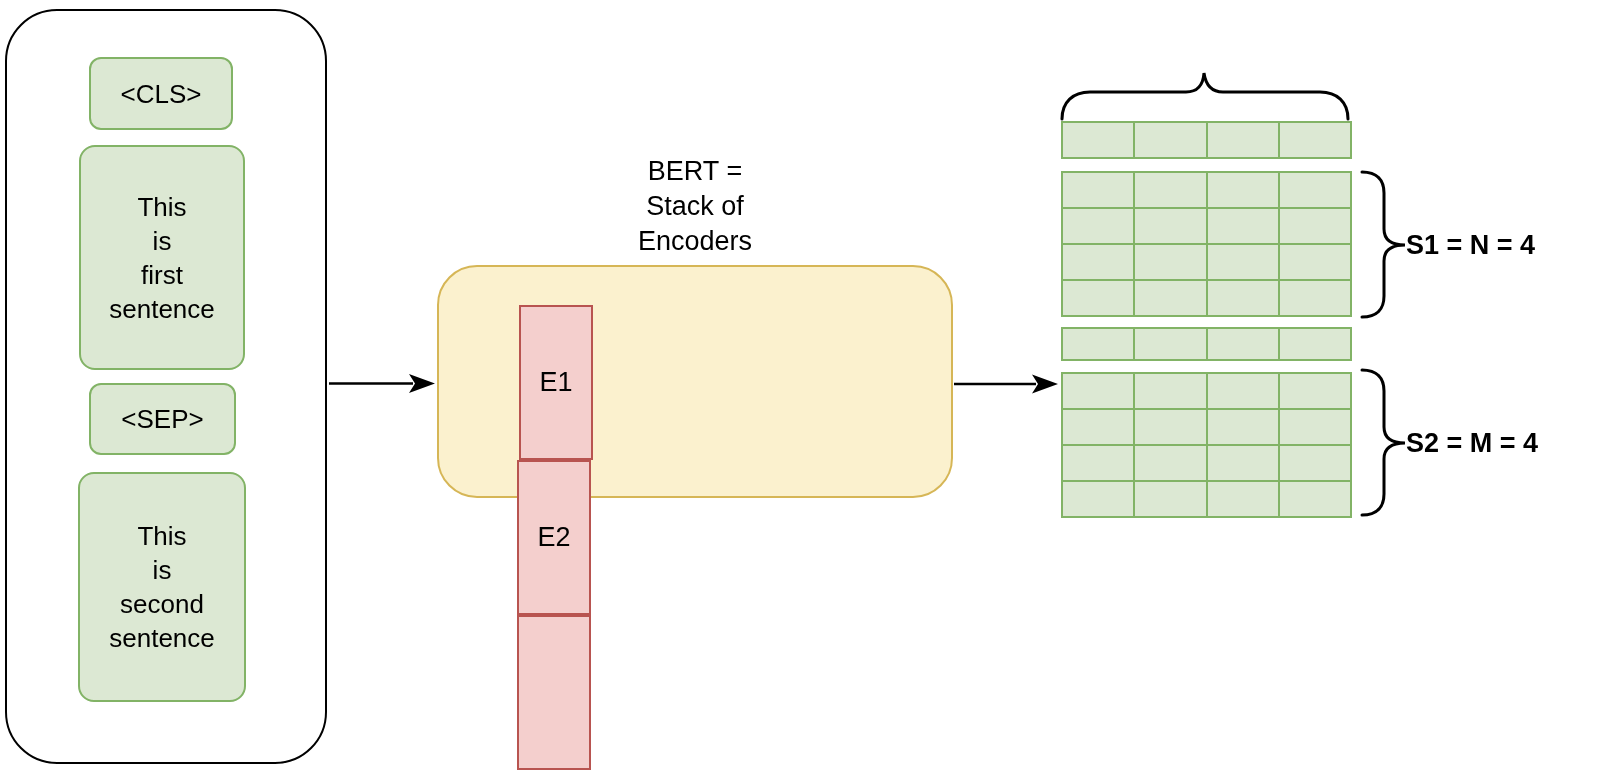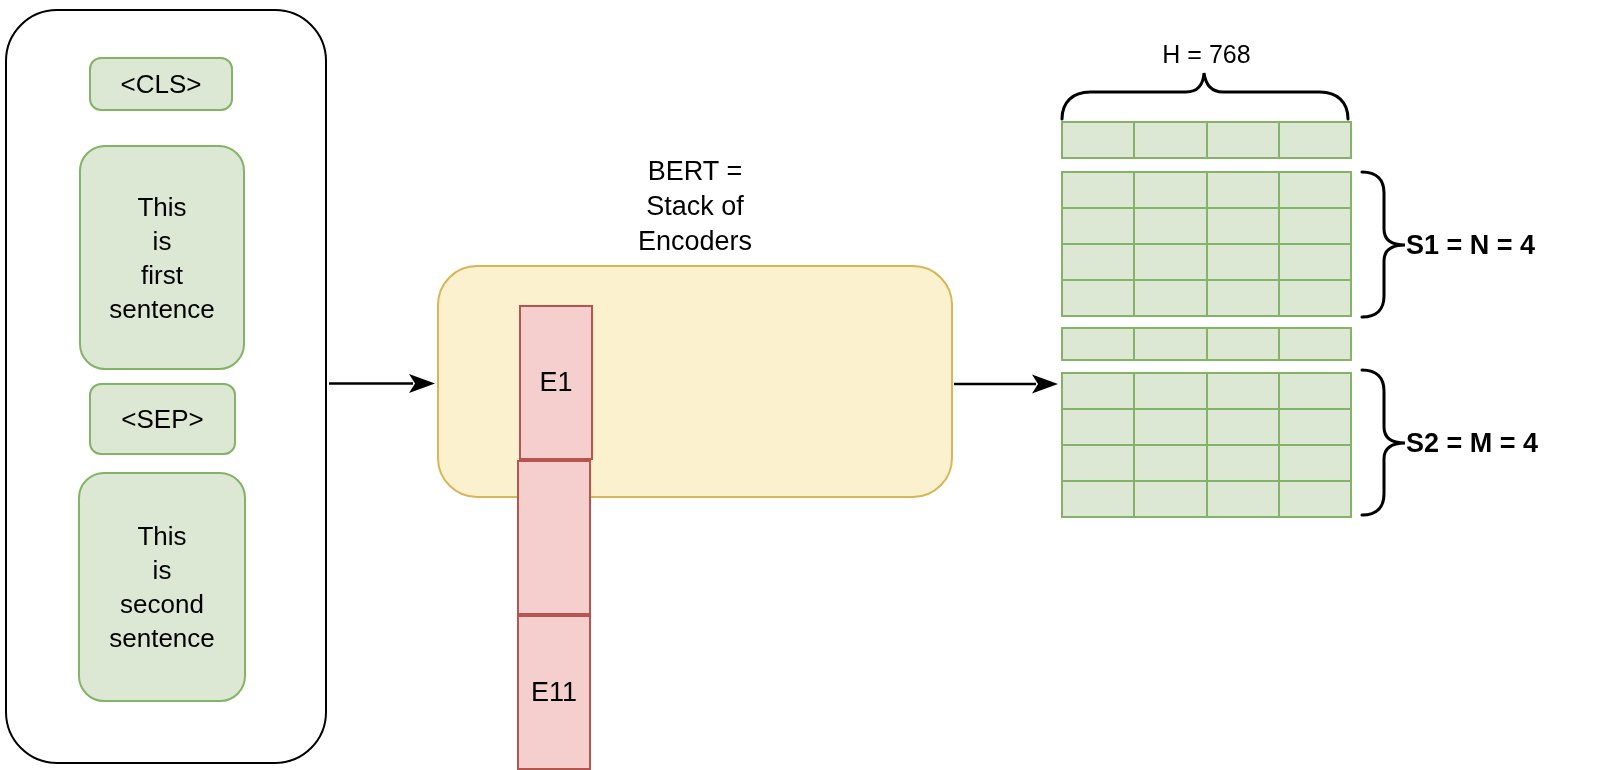--- a/index.html
+++ b/index.html
@@ -23,22 +23,22 @@
   }
   .token {
     position: absolute; box-sizing: border-box;
     display: flex; align-items: center; justify-content: center;
     background: var(--green_fill);
     border: 2.5px solid var(--green_stroke);
     font-size: 26px; line-height: 34px;
     text-align: center; white-space: pre-line;
   }
   .token-special { border-radius: 12px; }
-  .token-sentence { border-radius: 26px; }
-  .tok-cls { left: 82px; top: 46px; width: 144px; height: 54px; }
+  .token-sentence { border-radius: 16px; }
+  .tok-cls { left: 82px; top: 46px; width: 144px; height: 73px; }
   .tok-s1  { left: 72px; top: 134px; width: 166px; height: 225px; }
   .tok-sep { left: 82px; top: 372px; width: 147px; height: 72px; }
   .tok-s2  { left: 71px; top: 461px; width: 168px; height: 230px; }
 
   
   .bert-title {
     left: 575px; top: 154px; width: 240px;
     text-align: center; font-size: 27px; line-height: 35px;
     white-space: pre-line;
   }
@@ -115,20 +115,21 @@
 sentence</div>
   </div>
 
   <div class="abs bert-title">BERT =
 Stack of
 Encoders</div>
 
   <div class="abs bert-box">
     <div class="encoders">
       <div class="encoder">E1</div>
+      <div class="encoder">E2</div>
       <div class="encoder"></div>
       <div class="encoder">E11</div>
     </div>
   </div>
 
   <div class="abs matrix">
     <div class="matrix-section sec-cls">
         <div class="matrix-cell"></div>
         <div class="matrix-cell"></div>
         <div class="matrix-cell"></div>
@@ -171,21 +172,20 @@
         <div class="matrix-cell"></div>
         <div class="matrix-cell"></div>
         <div class="matrix-cell"></div>
         <div class="matrix-cell"></div>
         <div class="matrix-cell"></div>
         <div class="matrix-cell"></div>
         <div class="matrix-cell"></div>
       </div>
   </div>
 
-  <div class="abs h-label">H = 768</div>
   <div class="abs brace-label s1-label">S1 = N = 4</div>
   <div class="abs brace-label s2-label">S2 = M = 4</div>
 
   <svg class="overlay" viewBox="0 0 1600 770" xmlns="http://www.w3.org/2000/svg">
 
     <g>
       <line x1="329" y1="383.5" x2="413" y2="383.5" stroke="#000" stroke-width="2.5"></line>
       <path d="M 435 383.5 L 409 374 L 415 383.5 L 409 393 Z" fill="#000"></path>
     </g>
 

